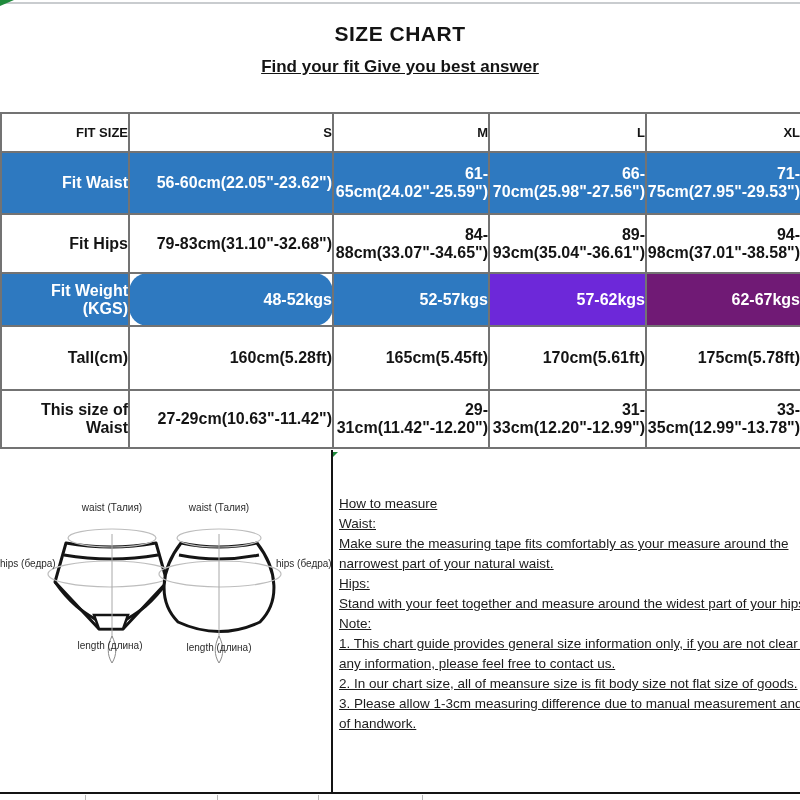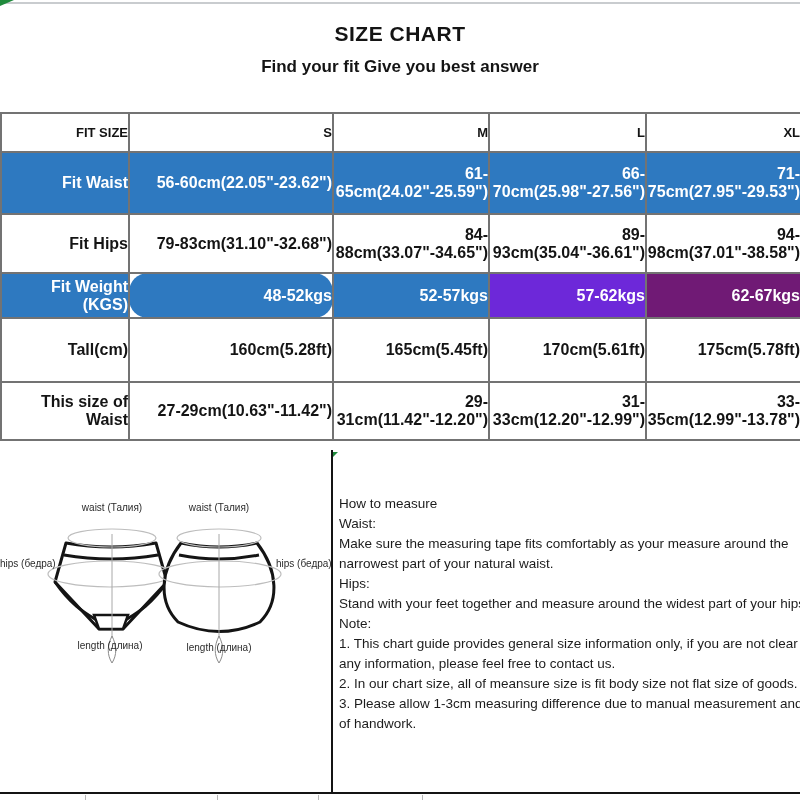--- a/index.html
+++ b/index.html
@@ -10,45 +10,45 @@
   #top-line{position:absolute;left:0;top:2px;width:800px;height:2px;background:#c9cccf;}
   #green-corner{position:absolute;left:0;top:0;width:0;height:0;
                 border-top:6px solid #1f8a3c;border-right:14px solid transparent;}
   #green-junction{position:absolute;left:331px;top:452px;width:0;height:0;
                   border-top:7px solid #1f8a3c;border-right:7px solid transparent;}
 
   
   #title{position:absolute;left:0;top:22px;width:800px;text-align:center;
          font-size:21px;font-weight:bold;letter-spacing:.5px;}
   #subtitle{position:absolute;left:0;top:57px;width:800px;text-align:center;
-            font-size:17px;font-weight:bold;}
+            font-size:17px;font-weight:bold;text-decoration:underline;}
 
   
   table{position:absolute;left:0;top:112px;width:800px;border-collapse:collapse;
         table-layout:fixed;}
   th,td{border:2px solid #737373;text-align:right;vertical-align:middle;
         font-weight:bold;padding:0;}
   th{font-size:13px;height:37px;}
   td{font-size:16px;}
   td.lbl{white-space:pre-line;}
   tr.hl td{color:#ffffff;}
-  tr.r0{height:62px}tr.r1{height:59px}tr.r2{height:45px}tr.r3{height:64px}tr.r4{height:58px}
+  tr.r0{height:62px}tr.r1{height:59px}tr.r2{height:53px}tr.r3{height:64px}tr.r4{height:58px}
 
   
   #v-divider{position:absolute;left:331px;top:450px;width:2px;height:344px;background:#141414;}
   #bottom-line{position:absolute;left:0;top:792px;width:800px;height:2px;background:#141414;}
   .btick{position:absolute;top:795px;width:1px;height:5px;background:#b7b7b7;}
 
   #diagrams{position:absolute;left:0;top:450px;}
   .dlabel{position:absolute;font-size:10px;color:#2b2b2b;white-space:nowrap;}
   .dlabel.ctr{text-align:center;width:100px;}
 
   #howto{position:absolute;left:339px;top:494px;width:456px;font-size:13.5px;
          line-height:20px;color:#1c1c1c;}
-  #howto div{white-space:nowrap;}
+  #howto div{white-space:nowrap;text-decoration:underline;}
 </style>
 </head>
 <body>
 
 <div id="page">
 
   <div id="top-line"></div>
   <div id="green-corner"></div>
   <div id="green-junction"></div>
 

